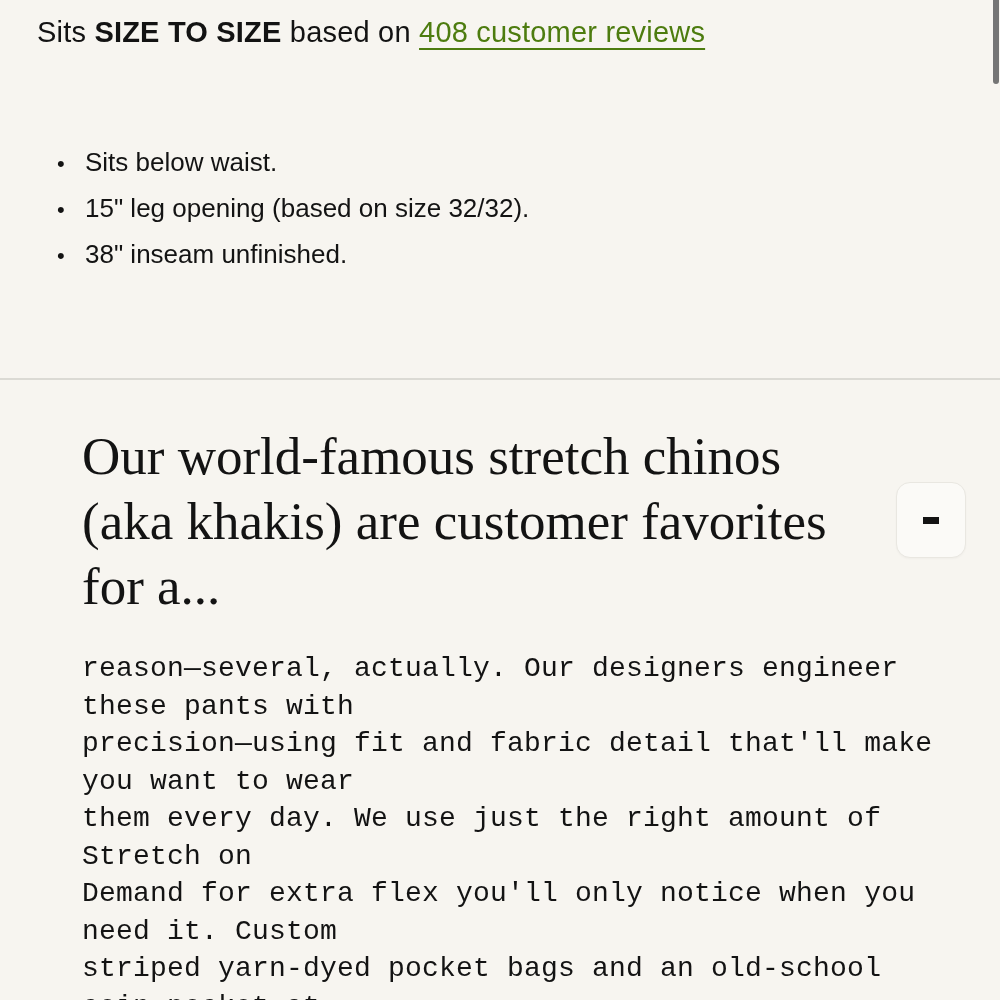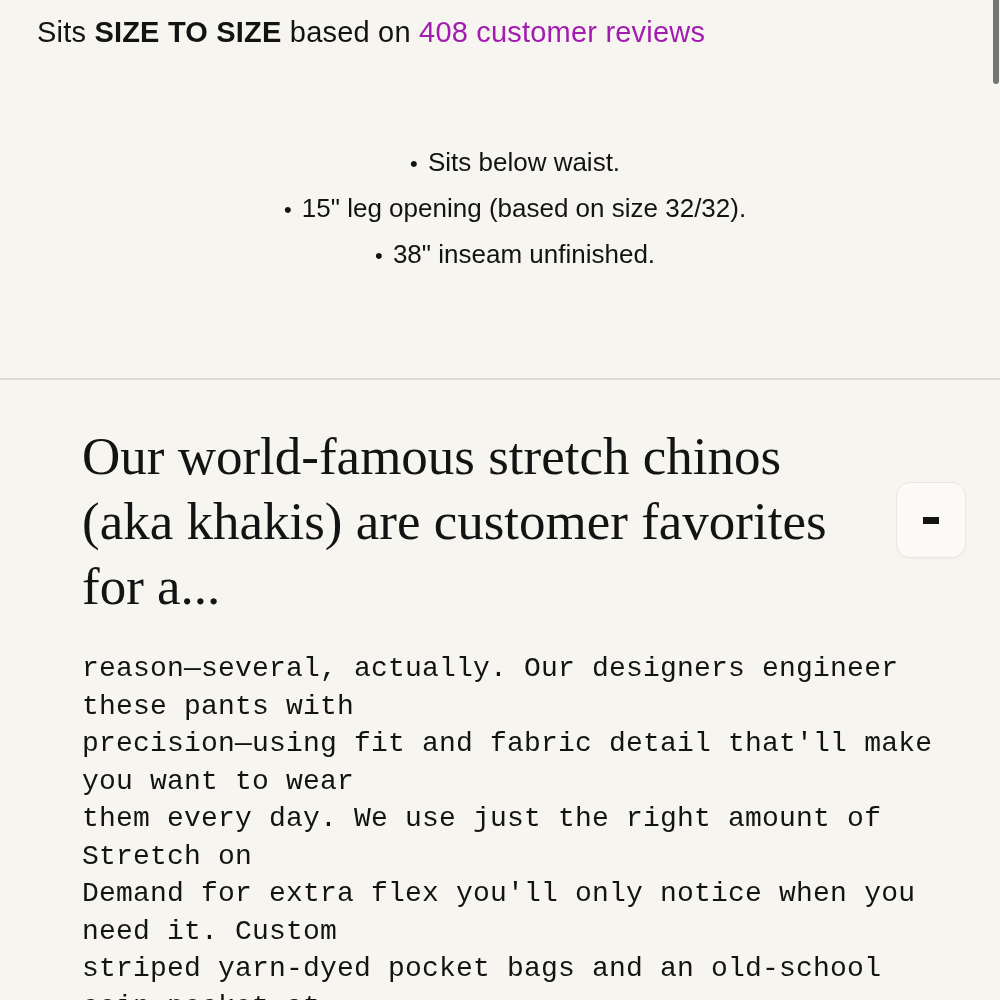--- a/index.html
+++ b/index.html
@@ -20,34 +20,34 @@
     padding: 13px 37px 0 37px;
   }
   .fit-bar {
     font-size: 29px;
     line-height: 38px;
     font-weight: 500;
     letter-spacing: 0.2px;
   }
   .fit-bar .fit-strong { font-weight: 800; }
   .fit-bar .reviews-link {
-    color: #a21caf;
+    color: #4d7c0f;
+    text-decoration: underline;
     text-decoration-thickness: 2px;
     text-underline-offset: 6px;
     cursor: pointer;
   }
 
   ul.fit-list {
     list-style: none;
     margin-top: 94px;
     padding-left: 20px;
     font-size: 26px;
     line-height: 34px;
     font-weight: 400;
-    text-align: center;
   }
   ul.fit-list li { margin-bottom: 10px; }
   .bullet {
     display: inline-block;
     width: 28px;
     font-size: 22px;
   }
   .li-text { white-space: pre-line; }
 
   

